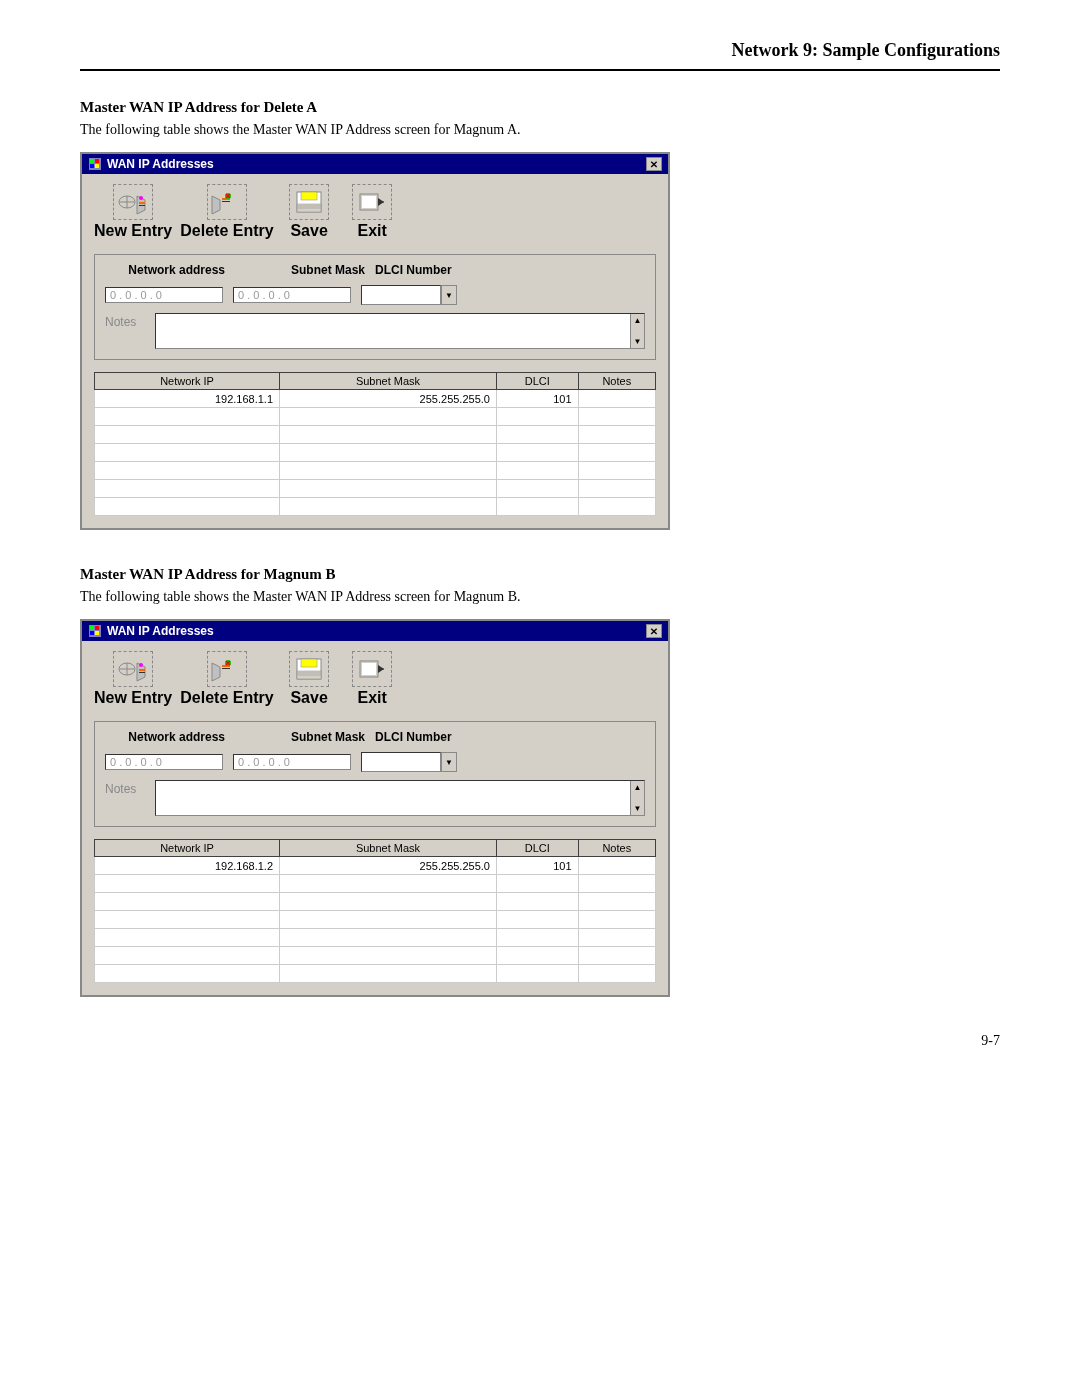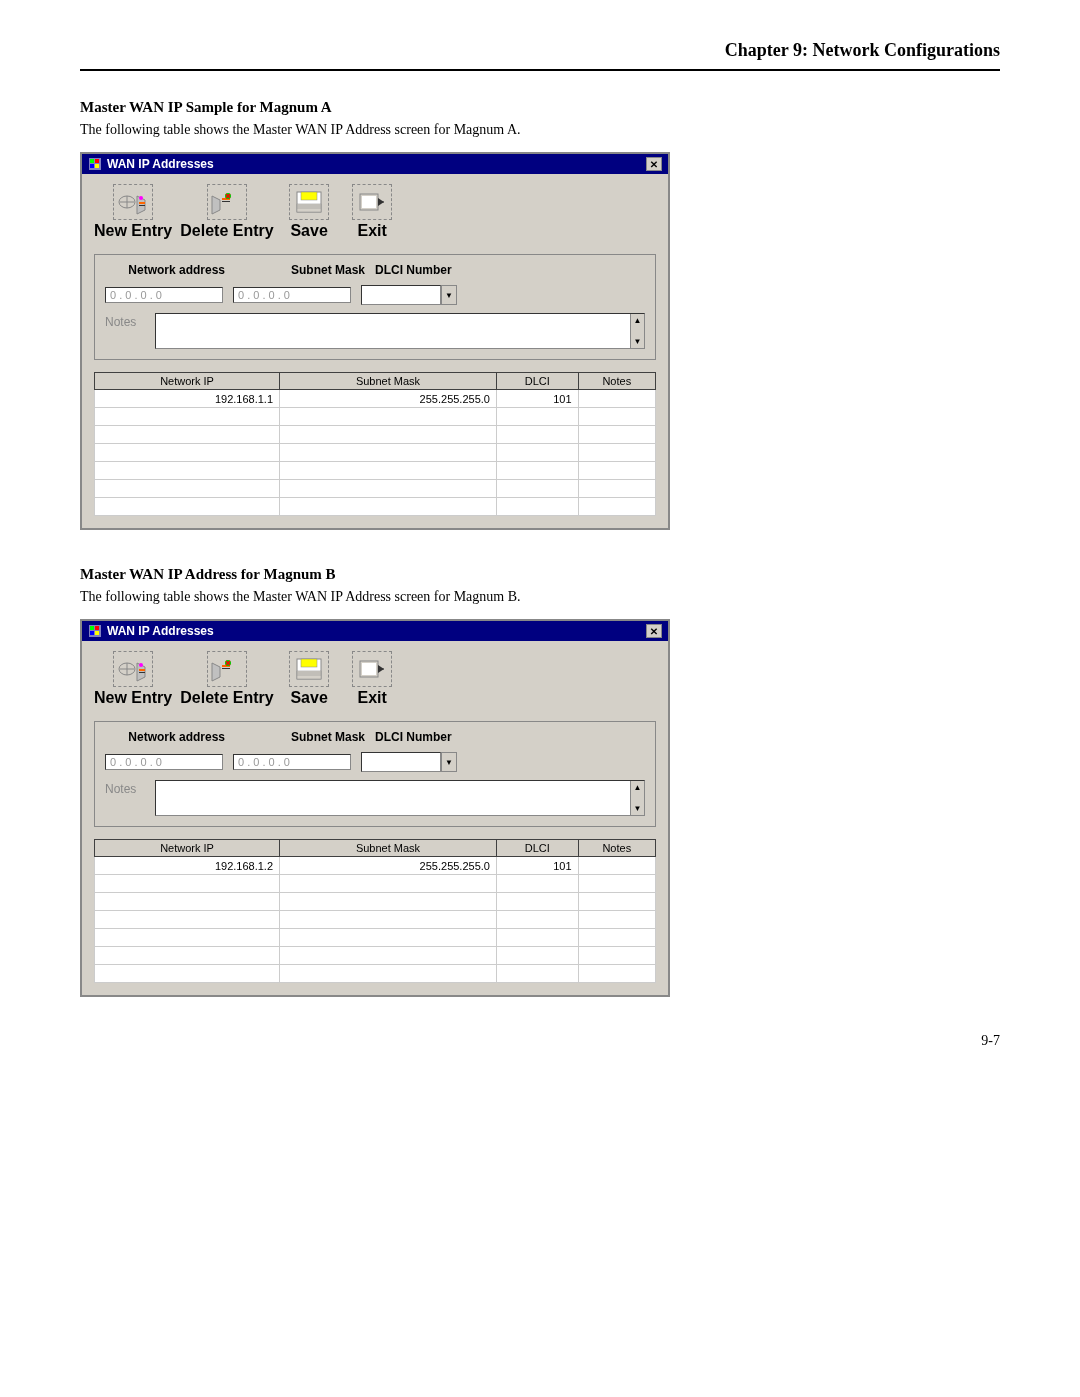--- a/index.html
+++ b/index.html
@@ -260,24 +260,24 @@
     .page-number {
       text-align: right;
       font-size: 14px;
       margin-top: 30px;
       font-family: "Times New Roman", Times, serif;
     }
   </style>
 </head>
 <body>
 
-<div class="chapter-title">Chapter 9: Network Configurations</div>
+<div class="chapter-title">Network 9: Sample Configurations</div>
 <hr class="chapter-divider">
 
-<div class="section-heading">Master WAN IP Sample for Magnum A</div>
+<div class="section-heading">Master WAN IP Address for Delete A</div>
 <div class="section-desc">The following table shows the Master WAN IP Address screen for Magnum A.</div>
 
 <div class="dialog-box">
 
   <div class="dialog-titlebar">
     <div class="dialog-titlebar-left">
       <span class="title-icon">
         <svg width="12" height="12" viewBox="0 0 12 12">
           <rect x="0" y="0" width="12" height="12" fill="#ffffff" opacity="0.5"></rect>
           <rect x="1" y="1" width="4" height="4" fill="#00ff00"></rect>

